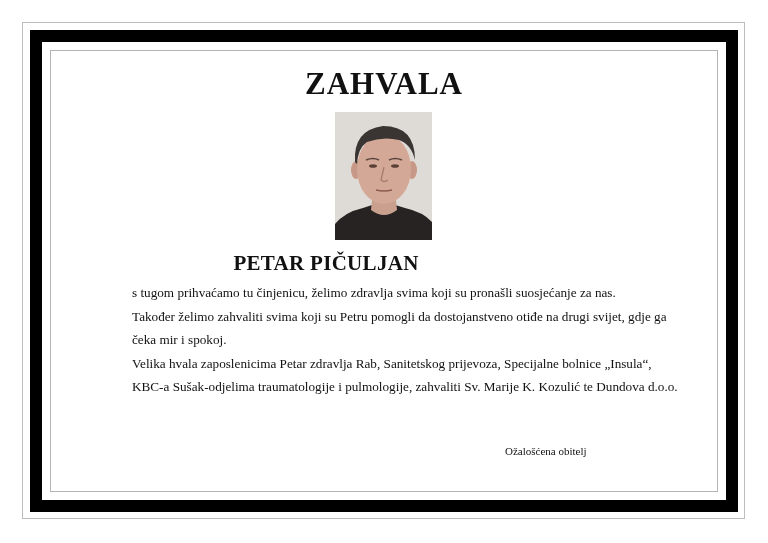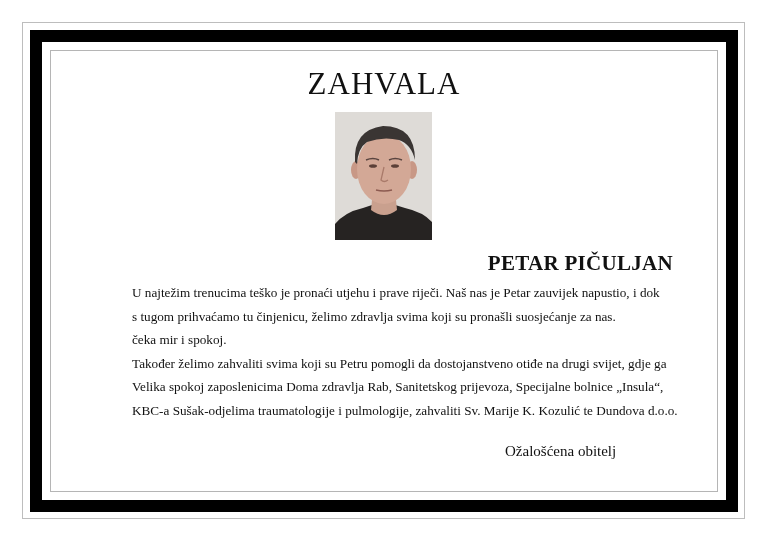--- a/index.html
+++ b/index.html
@@ -5,29 +5,29 @@
   html, body { margin: 0; padding: 0; background: #ffffff; }
   body { width: 768px; height: 543px; position: relative; overflow: hidden;
          font-family: "Liberation Serif", "DejaVu Serif", serif; color: #111; }
   .outer-line { position: absolute; left: 22px; top: 22px; width: 723px; height: 497px;
                 border: 1px solid #bdbdbd; box-sizing: border-box; }
   .black-frame { position: absolute; left: 30px; top: 30px; width: 708px; height: 482px;
                  border: 12px solid #000; box-sizing: border-box; background: #fff; }
   .inner-line { position: absolute; left: 50px; top: 50px; width: 668px; height: 442px;
                 border: 1px solid #b5b5b5; box-sizing: border-box; }
   .title { position: absolute; left: 0; width: 768px; top: 64px; text-align: center;
-           font-weight: normal; font-size: 31px; letter-spacing: 1px; line-height: 40px; }
+           font-weight: bold; font-size: 31px; letter-spacing: 1px; line-height: 40px; }
   .photo { position: absolute; left: 335px; top: 112px; width: 97px; height: 128px;
            overflow: hidden; background: #d9d6d2; }
-  .name { position: absolute; left: 0; width: 652px; top: 250px; text-align: right;
-          font-weight: bold; font-size: 21px; line-height: 26px; letter-spacing: 0.3px; padding-left: 21px; }
+  .name { position: absolute; left: 0; width: 652px; top: 250px; text-align: center;
+          font-weight: bold; font-size: 21px; line-height: 26px; letter-spacing: 0.3px; }
   .body-text { position: absolute; left: 132px; top: 281px; width: 560px;
                font-size: 13.2px; line-height: 23.5px; }
   .body-text div { white-space: nowrap; }
-  .signature { position: absolute; left: 505px; top: 441px; font-size: 15px; line-height: 20px; font-family: Liberation Serif, serif; }
+  .signature { position: absolute; left: 505px; top: 441px; font-size: 11px; line-height: 20px; font-family: Liberation Serif, serif; }
 </style>
 </head>
 <body>
 
 <div class="outer-line"></div>
 <div class="black-frame"></div>
 <div class="inner-line"></div>
 
 <div class="title">ZAHVALA</div>
 
@@ -54,21 +54,20 @@
 
     <path d="M49 55 L46 68 Q49 71 53 68" stroke="#a97a6a" stroke-width="1.3" fill="none"></path>
 
     <path d="M41 78 Q49 80 57 78" stroke="#8c5a50" stroke-width="1.5" fill="none"></path>
   </svg>
 </div>
 
 <div class="name">PETAR PIČULJAN</div>
 
 <div class="body-text">
-  <div>U najtežim trenucima teško je pronaći utjehu i prave riječi. Naš nas je Petar zauvijek napustio, i dok</div>
   <div>s tugom prihvaćamo tu činjenicu, želimo zdravlja svima koji su pronašli suosjećanje za nas.</div>
+  <div>Također želimo zahvaliti svima koji su Petru pomogli da dostojanstveno otiđe na drugi svijet, gdje ga</div>
   <div>čeka mir i spokoj.</div>
-  <div>Također želimo zahvaliti svima koji su Petru pomogli da dostojanstveno otiđe na drugi svijet, gdje ga</div>
-  <div>Velika spokoj zaposlenicima Doma zdravlja Rab, Sanitetskog prijevoza, Specijalne bolnice „Insula“,</div>
+  <div>Velika hvala zaposlenicima Petar zdravlja Rab, Sanitetskog prijevoza, Specijalne bolnice „Insula“,</div>
   <div>KBC-a Sušak-odjelima traumatologije i pulmologije, zahvaliti Sv. Marije K. Kozulić te Dundova d.o.o.</div>
 </div>
 
 <div class="signature">Ožalošćena obitelj</div>
 
 </body></html>

